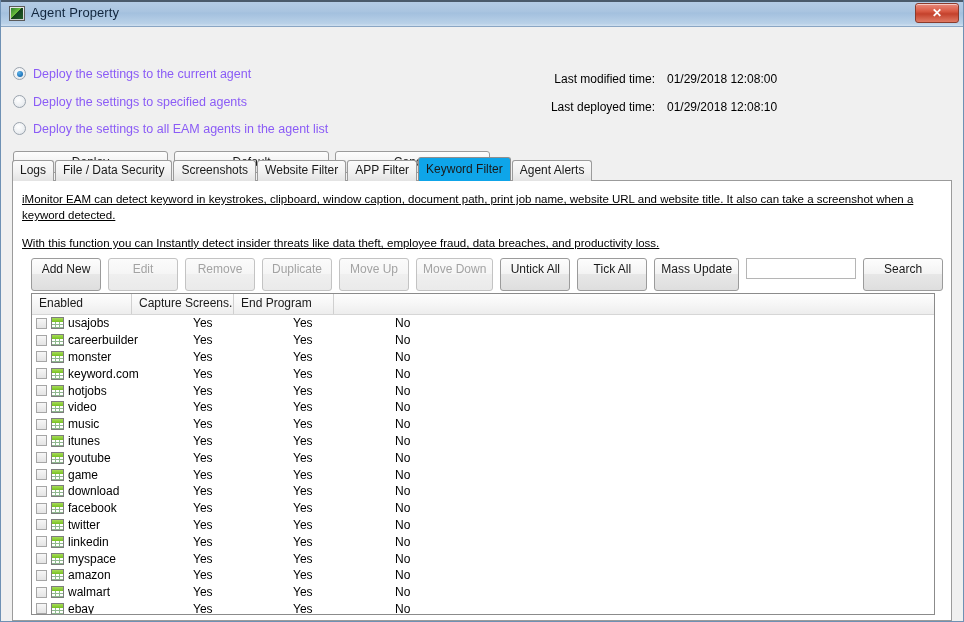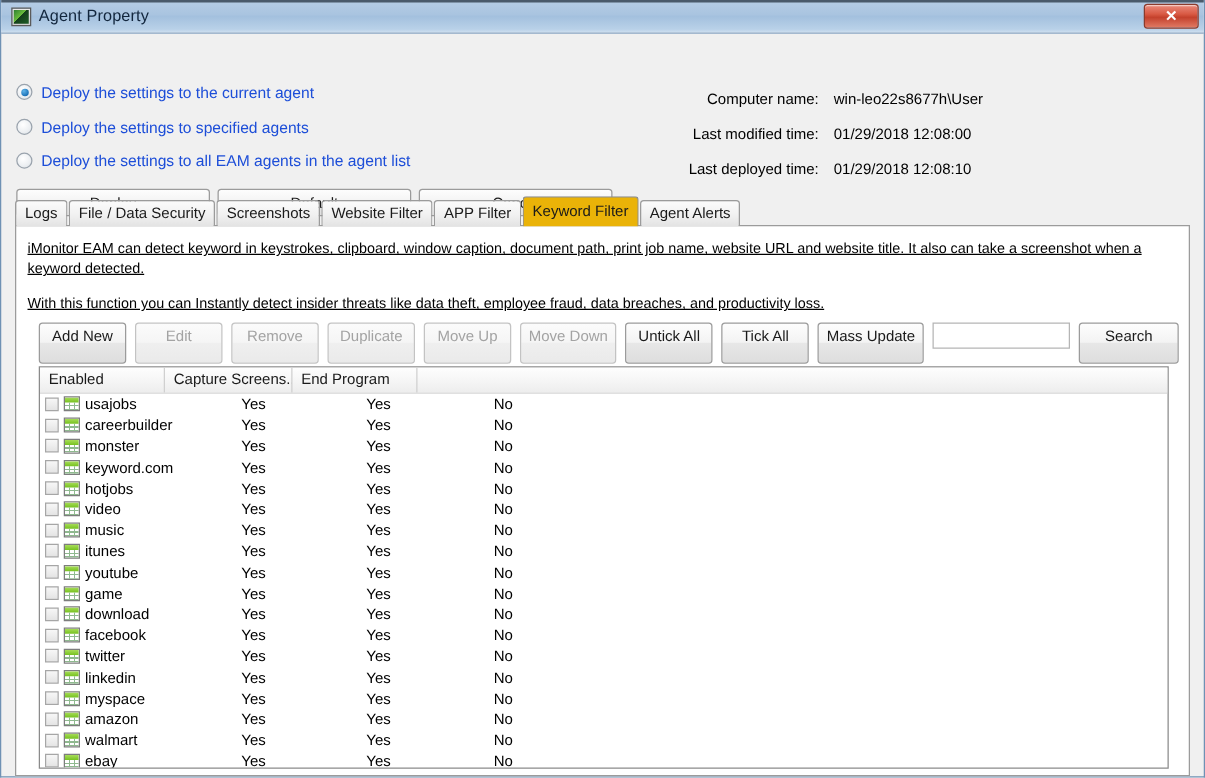--- a/index.html
+++ b/index.html
@@ -108,21 +108,21 @@
     box-sizing: border-box;
   }
   .radio.on::after {
     content: "";
     position: absolute;
     left: 2.5px; top: 2.5px;
     width: 6px; height: 6px;
     border-radius: 50%;
     background: radial-gradient(circle at 35% 30%, #5fb4ea 0%, #1c72b8 70%, #0d4e86 100%);
   }
-  .radio-label { color: #1d4ed8; }
+  .radio-label { color: #8b5cf6; }
 
   .info-grid {
     position: absolute;
     right: 0;
     top: 38px;
     width: 420px;
   }
   .info-line {
     height: 28px;
     line-height: 28px;
@@ -187,21 +187,21 @@
     border-bottom: none;
     border-radius: 3px 3px 0 0;
     background: linear-gradient(to bottom, #fbfbfb 0%, #f1f1f1 55%, #e3e3e3 100%);
     color: #1a1a1a;
     margin-right: 1px;
     cursor: pointer;
     vertical-align: top;
     position: relative;
   }
   .tab.active {
-    background: #eab308;
+    background: #0ea5e9;
     height: 24px;
     line-height: 22px;
     margin-top: -3px;
     z-index: 5;
     border-color: #8f8f8f;
   }
 
   
   .tabpanel {
     position: absolute;
@@ -357,23 +357,20 @@
       <span class="radio on"></span><span class="radio-label">Deploy the settings to the current agent</span>
     </div>
     <div class="radio-row" style="top:68px;">
       <span class="radio"></span><span class="radio-label">Deploy the settings to specified agents</span>
     </div>
     <div class="radio-row" style="top:95px;">
       <span class="radio"></span><span class="radio-label">Deploy the settings to all EAM agents in the agent list</span>
     </div>
 
     <div class="info-grid">
-      <div class="info-line">
-        <span class="info-key">Computer name:</span><span class="info-val">win-leo22s8677h\User</span>
-      </div>
       <div class="info-line">
         <span class="info-key">Last modified time:</span><span class="info-val">01/29/2018 12:08:00</span>
       </div>
       <div class="info-line">
         <span class="info-key">Last deployed time:</span><span class="info-val">01/29/2018 12:08:10</span>
       </div>
     </div>
 
     <div class="main-actions">
       <div class="btn">Deploy</div><div class="btn">Default</div><div class="btn">Cancel</div>

